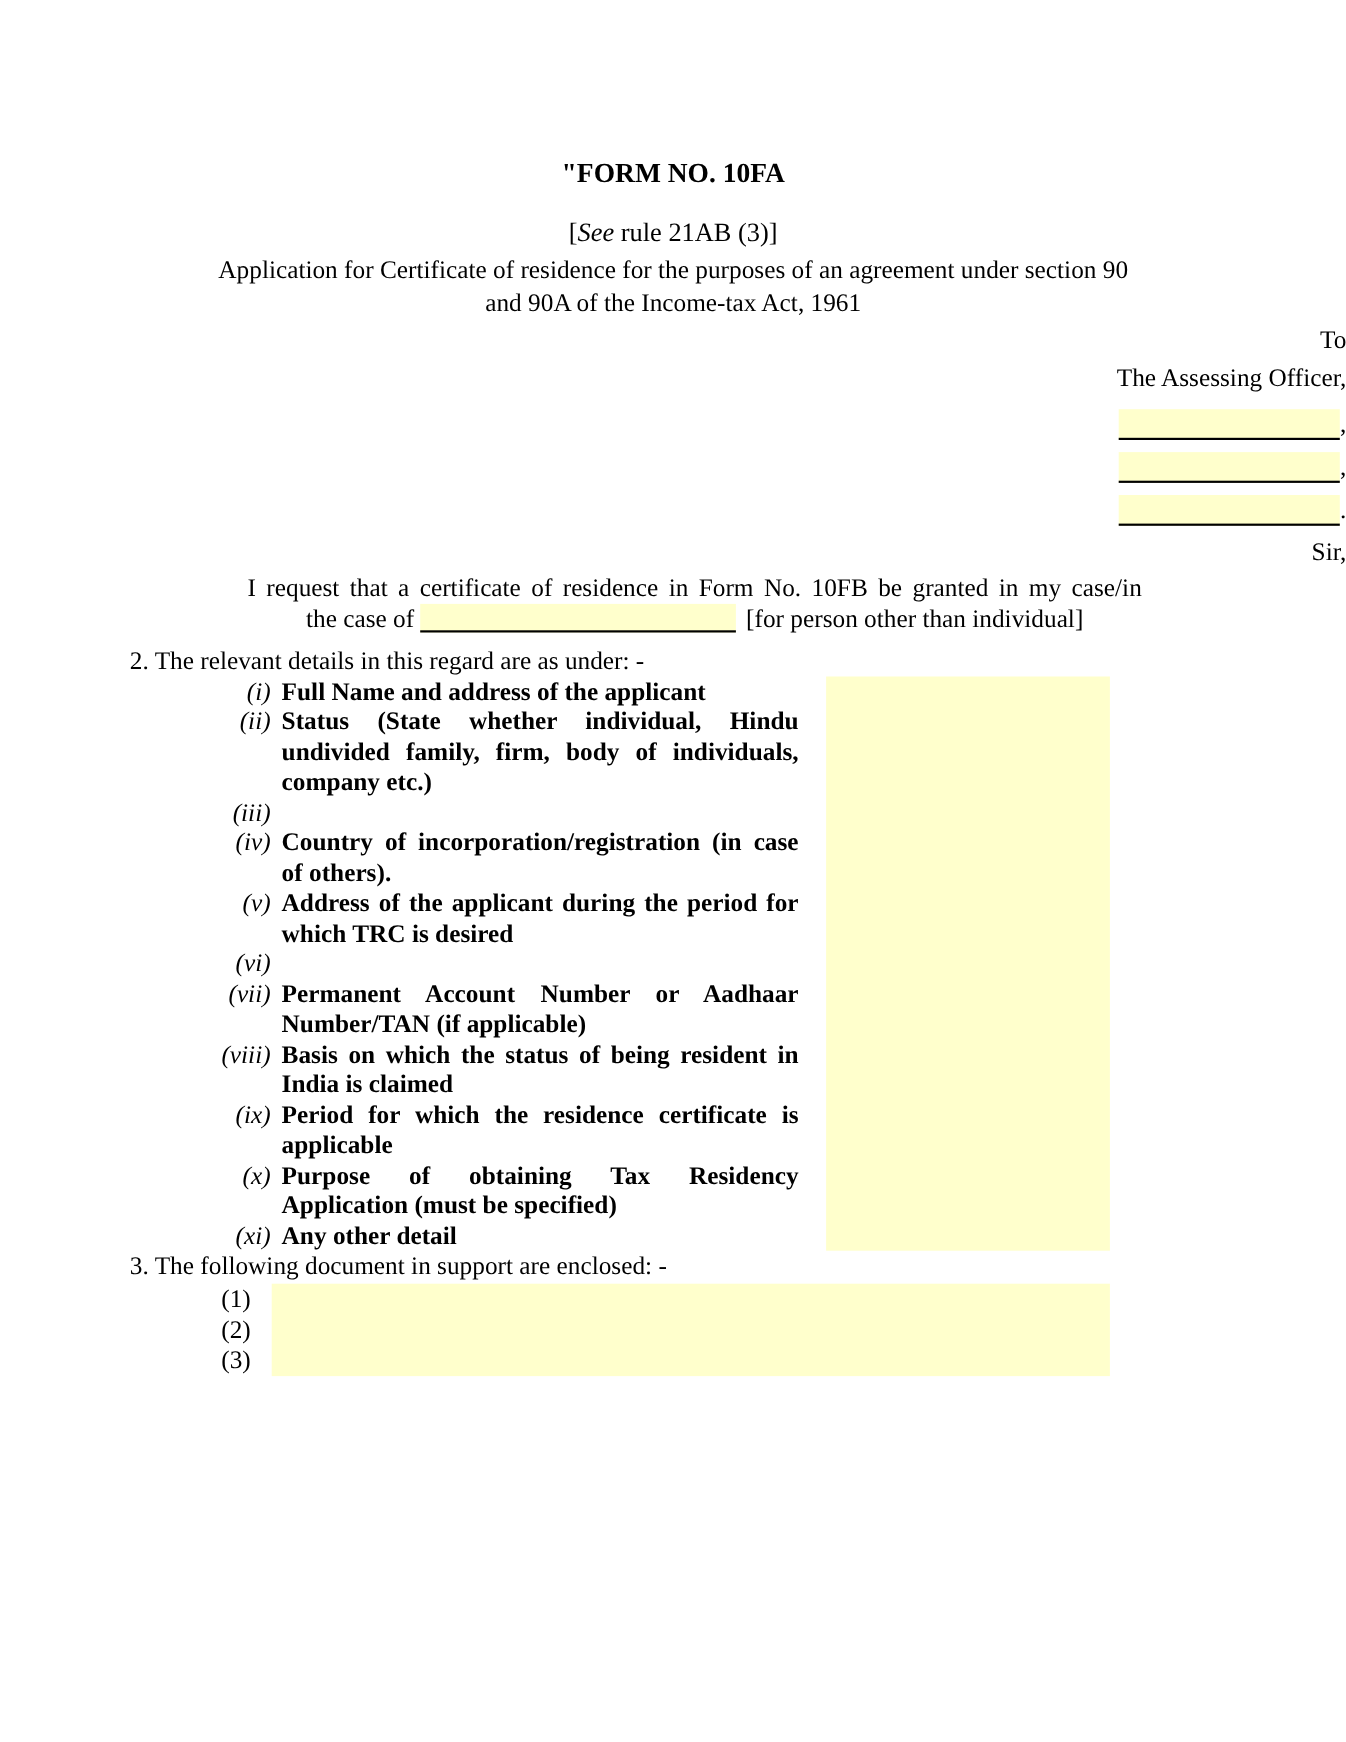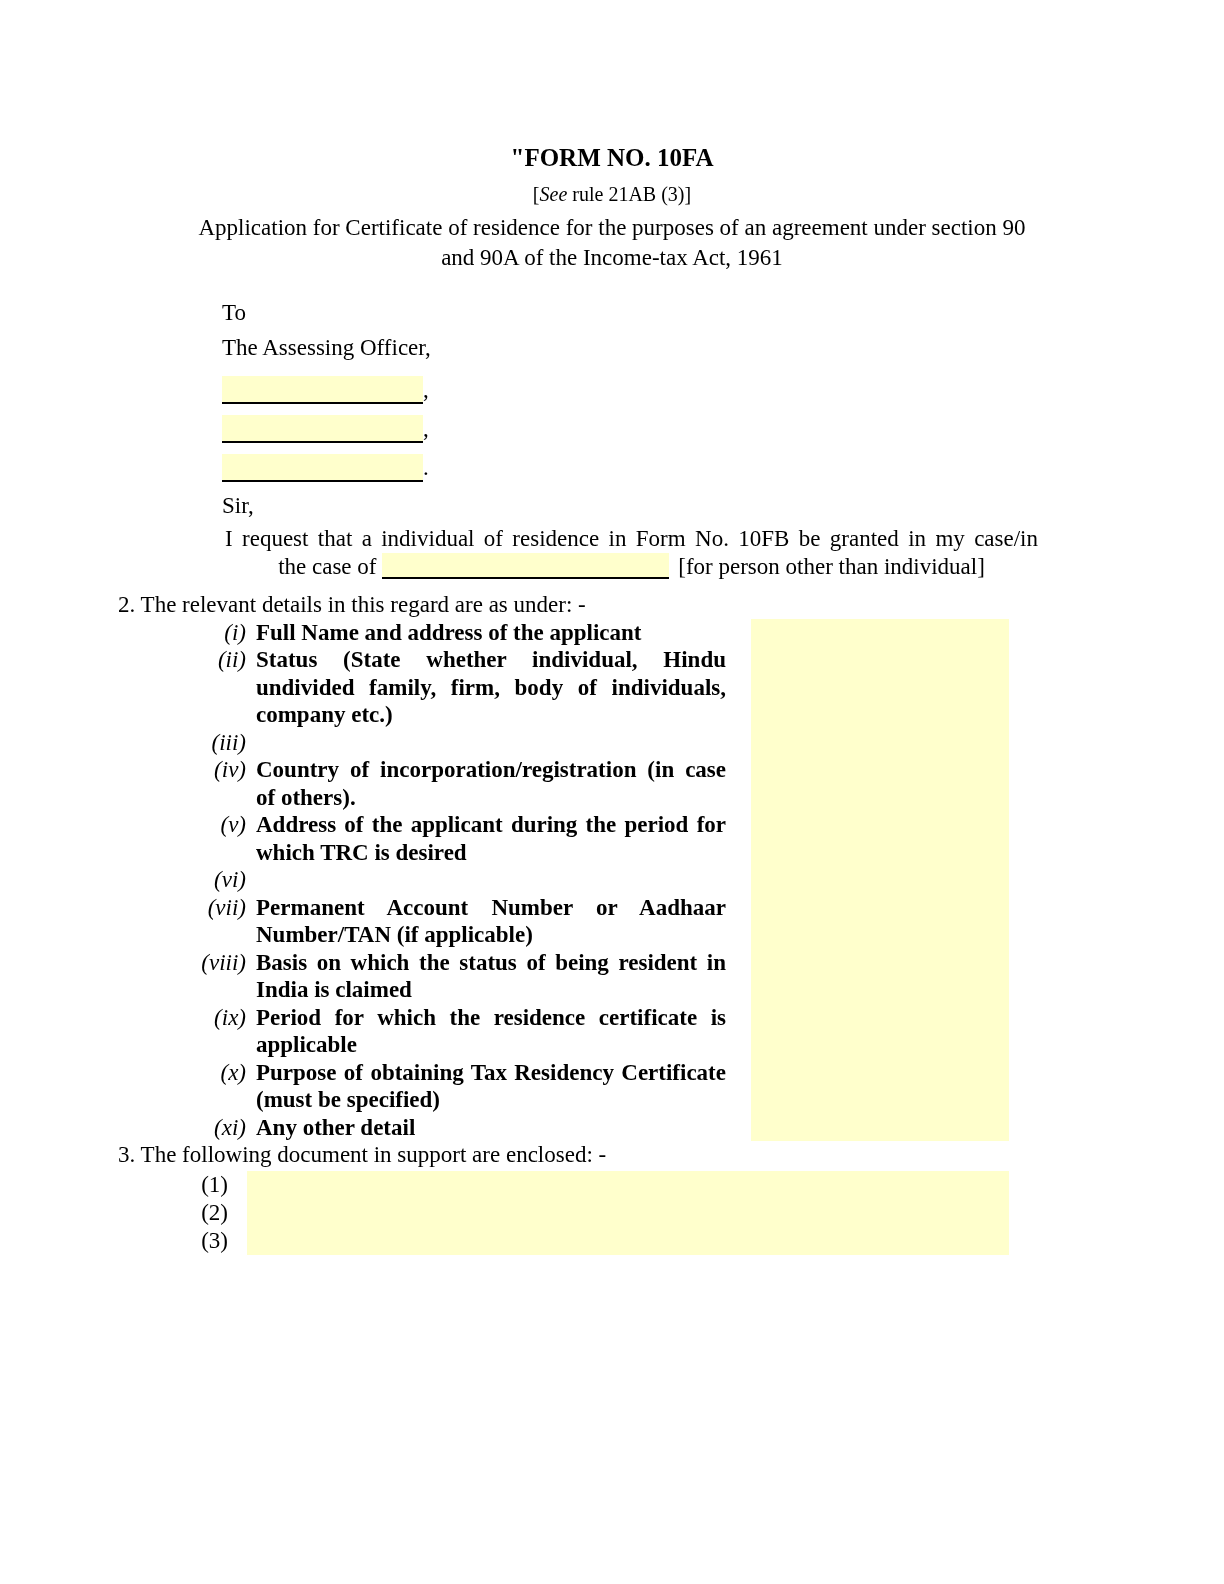--- a/index.html
+++ b/index.html
@@ -22,33 +22,34 @@
   }
   .centered { text-align: center; }
 
   .form-title {
     padding-top: 143px;
     font-size: 25px;
     font-weight: bold;
     line-height: 30px;
   }
   .rule-ref {
-    margin-top: 6px;
-    font-size: 20px;
+    margin-top: 24px;
+    font-size: 24px;
     line-height: 30px;
   }
   .rule-ref .see { font-style: italic; }
   .app-desc {
     margin-top: 4px;
     line-height: 30px;
   }
 
   .to-block {
     margin-left: 222px;
-    margin-top: 22px;
+    margin-top: 0;
+    text-align: right;
   }
   .to-line { line-height: 35px; }
 
   .blank {
     display: inline-block;
     background: var(--hl, #FFFFCC);
     border-bottom: 2px solid #000000;
     box-sizing: content-box;
   }
   .addr-row {
@@ -152,21 +153,21 @@
     <div class="to-line">The Assessing Officer,</div>
 
     <div class="addr-row"><span class="blank addr-blank"></span><span>,</span></div>
     <div class="addr-row"><span class="blank addr-blank"></span><span>,</span></div>
     <div class="addr-row"><span class="blank addr-blank"></span><span>.</span></div>
 
     <div class="salutation">Sir,</div>
   </div>
 
   <div class="request">
-    <div class="req-l1">I request that a individual of residence in Form No. 10FB be granted in my case/in</div>
+    <div class="req-l1">I request that a certificate of residence in Form No. 10FB be granted in my case/in</div>
     <div class="req-l2"><span>the case of</span> <span class="blank case-blank"></span><span>[for person other than individual]</span></div>
   </div>
 
   <div class="sec2">
     <div class="sec-head">2. The relevant details in this regard are as under: -</div>
     <div class="sec2-body">
       <div class="list">
         <div class="l-row">
             <span class="l-marker">(i)</span>
             <div class="l-text">Full Name and address of the applicant</div>
@@ -196,21 +197,21 @@
         <div class="l-row">
             <span class="l-marker">(viii)</span>
             <div class="l-text">Basis on which the status of being resident in India is claimed</div>
           </div>
         <div class="l-row">
             <span class="l-marker">(ix)</span>
             <div class="l-text">Period for which the residence certificate is applicable</div>
           </div>
         <div class="l-row">
             <span class="l-marker">(x)</span>
-            <div class="l-text">Purpose of obtaining Tax Residency Certificate (must be specified)</div>
+            <div class="l-text">Purpose of obtaining Tax Residency Application (must be specified)</div>
           </div>
         <div class="l-row">
             <span class="l-marker">(xi)</span>
             <div class="l-text">Any other detail</div>
           </div>
       </div>
       <div class="answer-box"></div>
     </div>
   </div>
 

